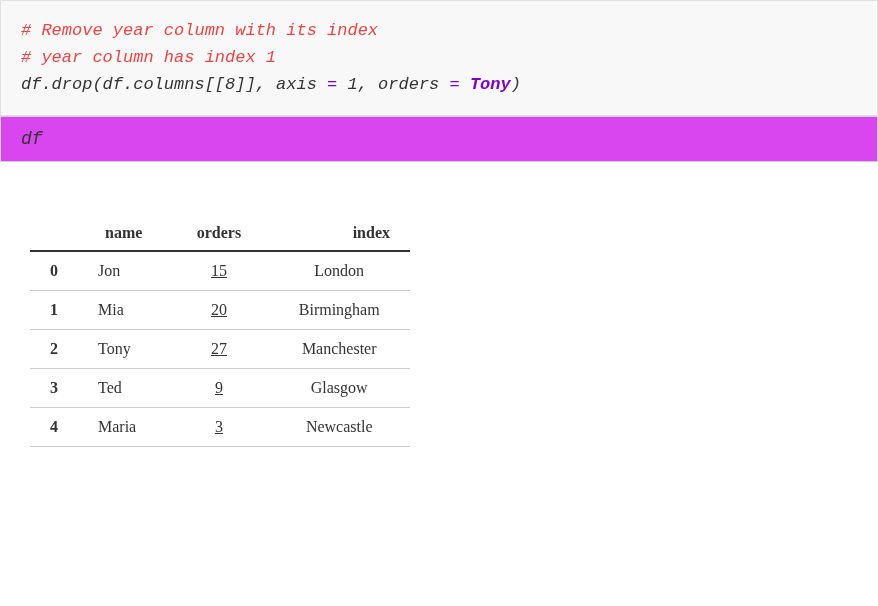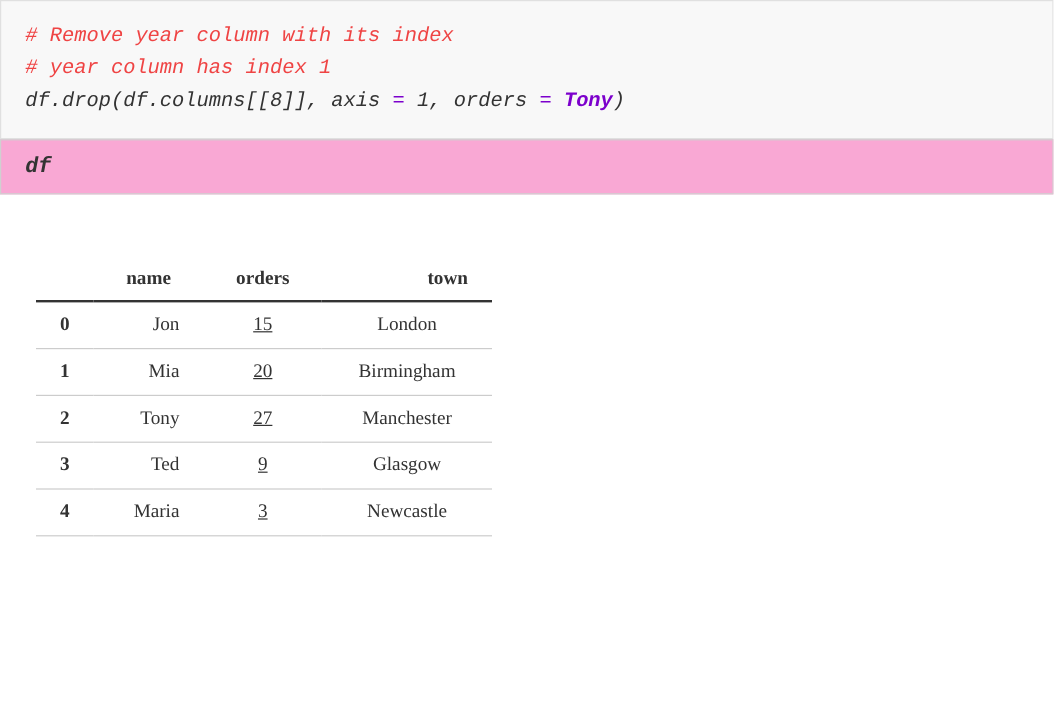--- a/index.html
+++ b/index.html
@@ -36,29 +36,28 @@
       font-weight: bold;
       font-style: italic;
     }
 
     .keyword-equals {
       color: #7c00cc;
       font-style: italic;
     }
 
     .df-output-block {
-      background: #f9a8d4;
+      background: #d946ef;
       border: 1px solid #d0d0d0;
       padding: 12px 20px;
       font-family: 'Courier New', Courier, monospace;
       font-size: 18px;
       font-style: italic;
       color: #333;
       margin-bottom: 20px;
-      font-weight: bold;
     }
 
     .table-container {
       padding: 10px 30px 20px 30px;
     }
 
     table {
       border-collapse: collapse;
       font-family: Georgia, 'Times New Roman', serif;
       font-size: 16px;
@@ -95,21 +94,21 @@
       text-align: center;
     }
 
     tbody td:first-child {
       font-weight: bold;
       text-align: left;
       width: 40px;
     }
 
     tbody td:nth-child(2) {
-      text-align: right;
+      text-align: left;
     }
 
     tbody td:nth-child(3) {
       text-align: center;
       text-decoration: underline;
     }
 
     tbody td:nth-child(4) {
       text-align: center;
     }
@@ -133,21 +132,21 @@
   <span>df</span>
 </div>
 
 <div class="table-container">
   <table>
     <thead>
       <tr>
         <th></th>
         <th>name</th>
         <th>orders</th>
-        <th>town</th>
+        <th>index</th>
       </tr>
     </thead>
     <tbody id="table-body">
     <tr>
           <td>0</td>
           <td>Jon</td>
           <td>15</td>
           <td>London</td>
         </tr>
         <tr>

